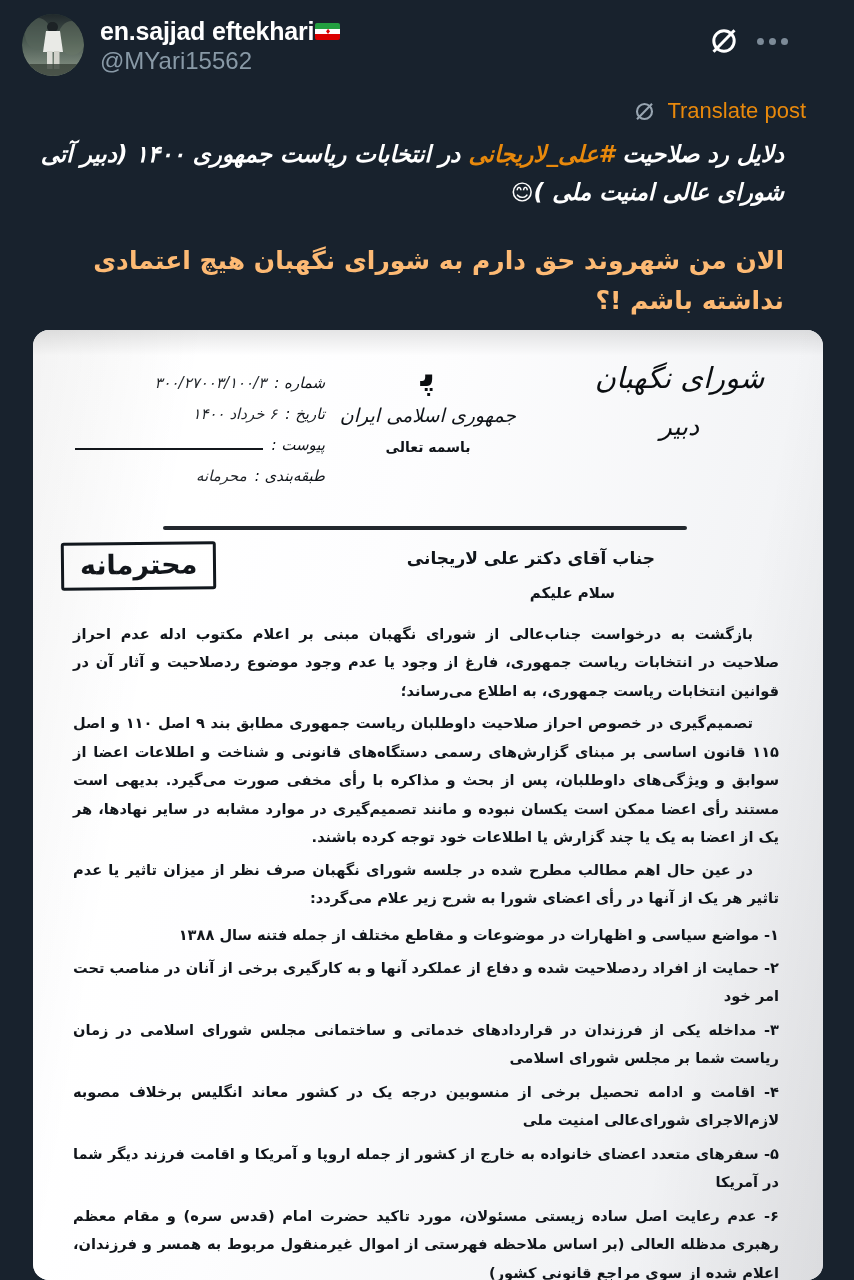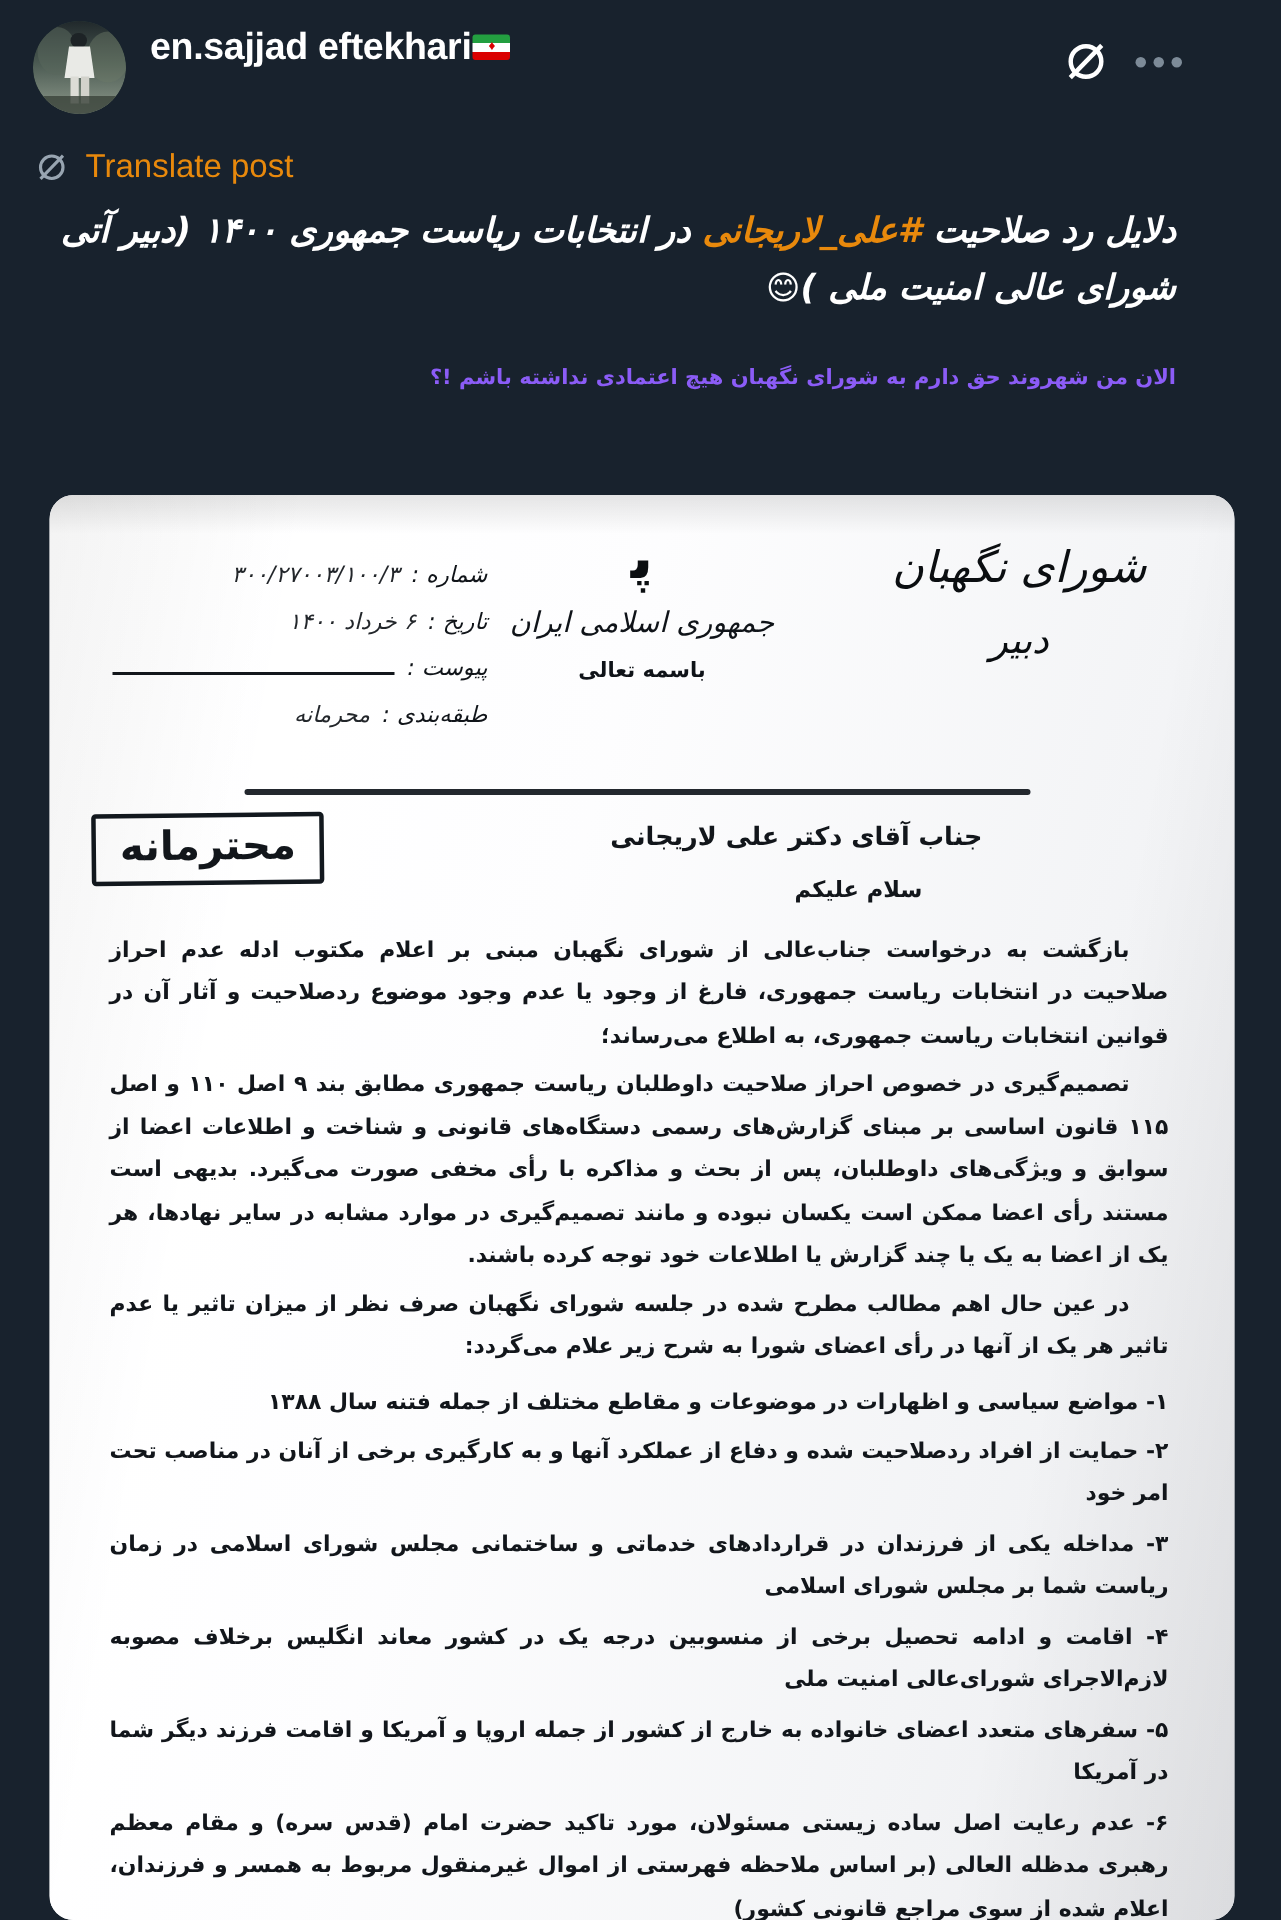--- a/index.html
+++ b/index.html
@@ -42,38 +42,39 @@
   .dots { display:flex; align-items:center; gap:5px; }
   .dots i { width:7px; height:7px; border-radius:50%; background:#7d8b98; display:block; }
 
   
   .slash-circle { display:block; }
 
   
   .translate-row {
     display:flex; align-items:center; gap:10px;
     padding:22px 0 0 22px;
+    justify-content:flex-end;
   }
   .translate-label {
     color:#e8890c; font-size:22px; line-height:1.2;
   }
 
   
   .tweet-text {
     direction:rtl; text-align:right;
     color:#ffffff; font-size:23px; line-height:1.62;
     padding:12px 22px 0 22px;
     font-family:"DejaVu Sans", "Liberation Sans", sans-serif;
     font-weight:bold;
     font-style:italic;
   }
   .tweet-text .hashtag { color:#e8890c; }
   .tweet-p2 {
     direction:rtl; text-align:right;
-    color:#8b5cf6; font-size:14px; line-height:1.6;
+    color:#fdba74; font-size:25px; line-height:1.6;
     padding:30px 22px 0 22px;
     font-family:"DejaVu Sans", "Liberation Sans", sans-serif;
     font-weight:bold;
   }
   .emoji { font-size:22px; }
 
   
   .doc-wrap {
     position:absolute; left:33px; top:330px; width:790px; height:950px;
     border-radius:16px; overflow:hidden;
@@ -195,20 +196,21 @@
       </svg>
     </div>
 
     <div class="names">
       <div class="displayname">
         <span>en.sajjad eftekhari</span>
         <span class="flag">
           <span class="emblem">♦</span>
         </span>
       </div>
+      <div class="handle">@MYari15562</div>
     </div>
 
     <div class="hdr-actions">
       <button class="icon-btn">
         <svg class="slash-circle" width="34" height="34" viewBox="0 0 24 24">
           <circle cx="12" cy="12" r="7.2" fill="none" stroke="#ffffff" stroke-width="2.1"></circle>
           <line x1="4.6" y1="19.6" x2="19.4" y2="4.4" stroke="#ffffff" stroke-width="2.1"></line>
         </svg>
       </button>
       <button class="icon-btn">

